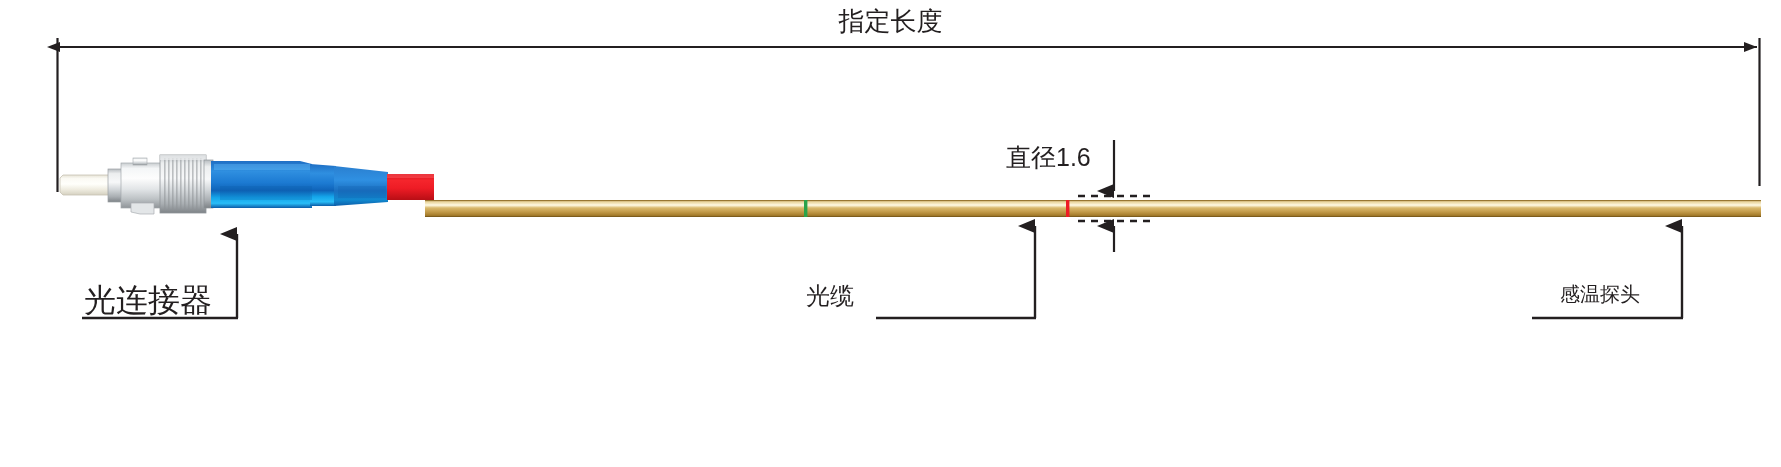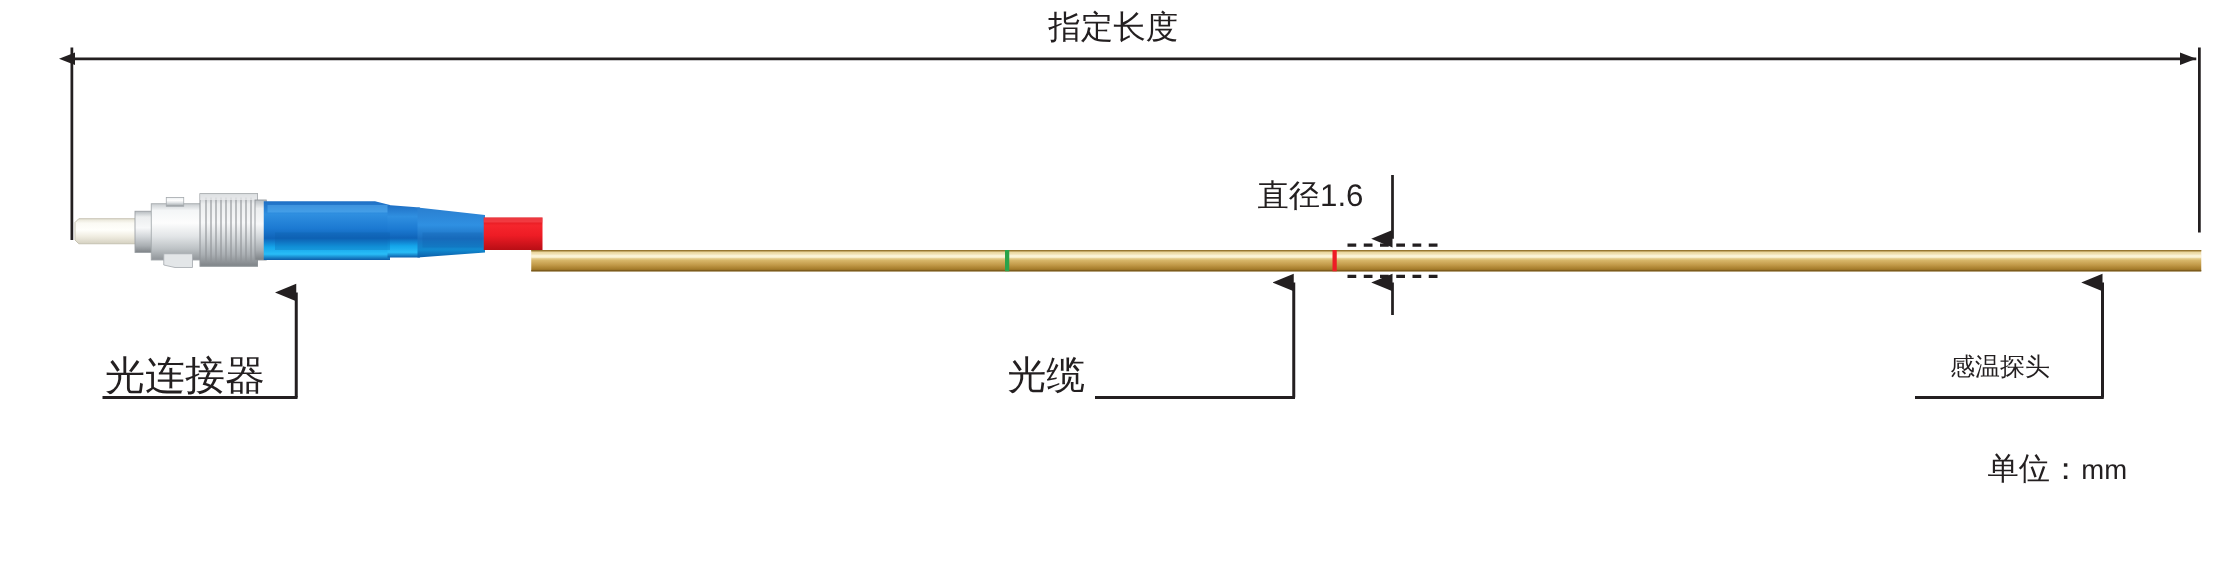--- a/index.html
+++ b/index.html
@@ -28,21 +28,21 @@
     width: 1781px;
     text-align: center;
     font-size: 26px;
   }
   #dia-label {
     left: 1006px; top: 100px;
     font-size: 25px;
     margin-top: 45px;
   }
   #lbl-connector { left: 84px; top: 284px; font-size: 32px; }
-  #lbl-cable     { left: 806px; top: 284px; font-size: 31px; }
+  #lbl-cable     { left: 806px; top: 284px; font-size: 24px; }
   #lbl-probe     { left: 1560px; top: 284px; font-size: 20px; }
   #unit-wrap {
     position: absolute;
     left: 1590px; top: 358px;
     font-size: 25px;
     color: #231f20;
     white-space: nowrap;
   }
   #unit-wrap .u-mm { font-size: 22px; }
 
@@ -229,17 +229,14 @@
   <div class="lbl" id="title-len">指定长度</div>
 
   <div class="lbl" id="dia-label">直径1.6</div>
 
   <div class="lbl" id="lbl-connector">光连接器</div>
 
   <div class="lbl" id="lbl-cable">光缆</div>
 
   <div class="lbl" id="lbl-probe">感温探头</div>
 
-  <div id="unit-wrap">
-    <span>单位：</span><span class="u-mm">mm</span>
-  </div>
 
 </div>
 
 </body></html>

